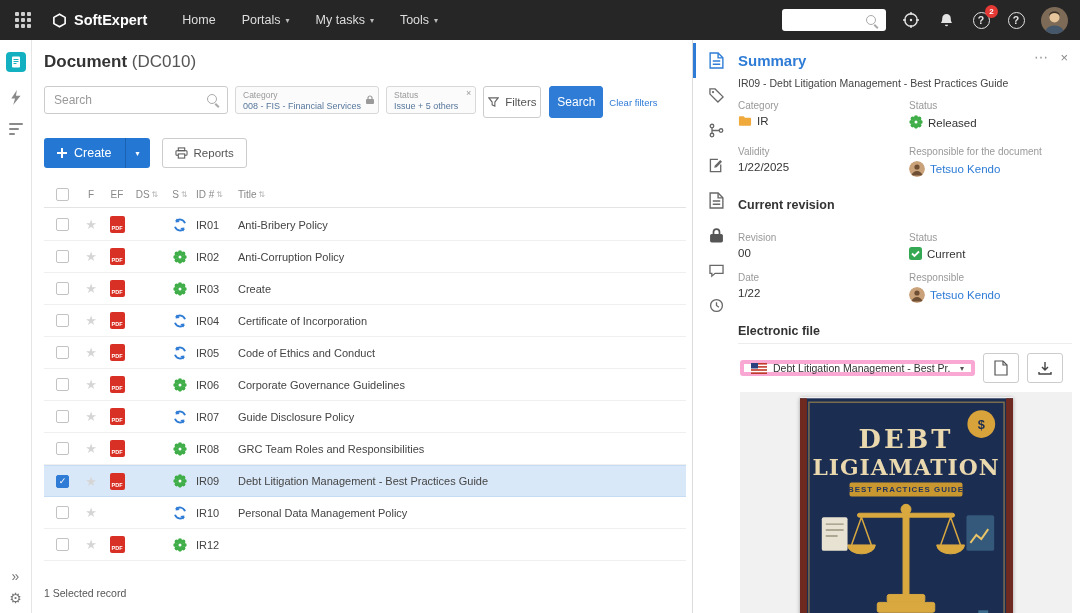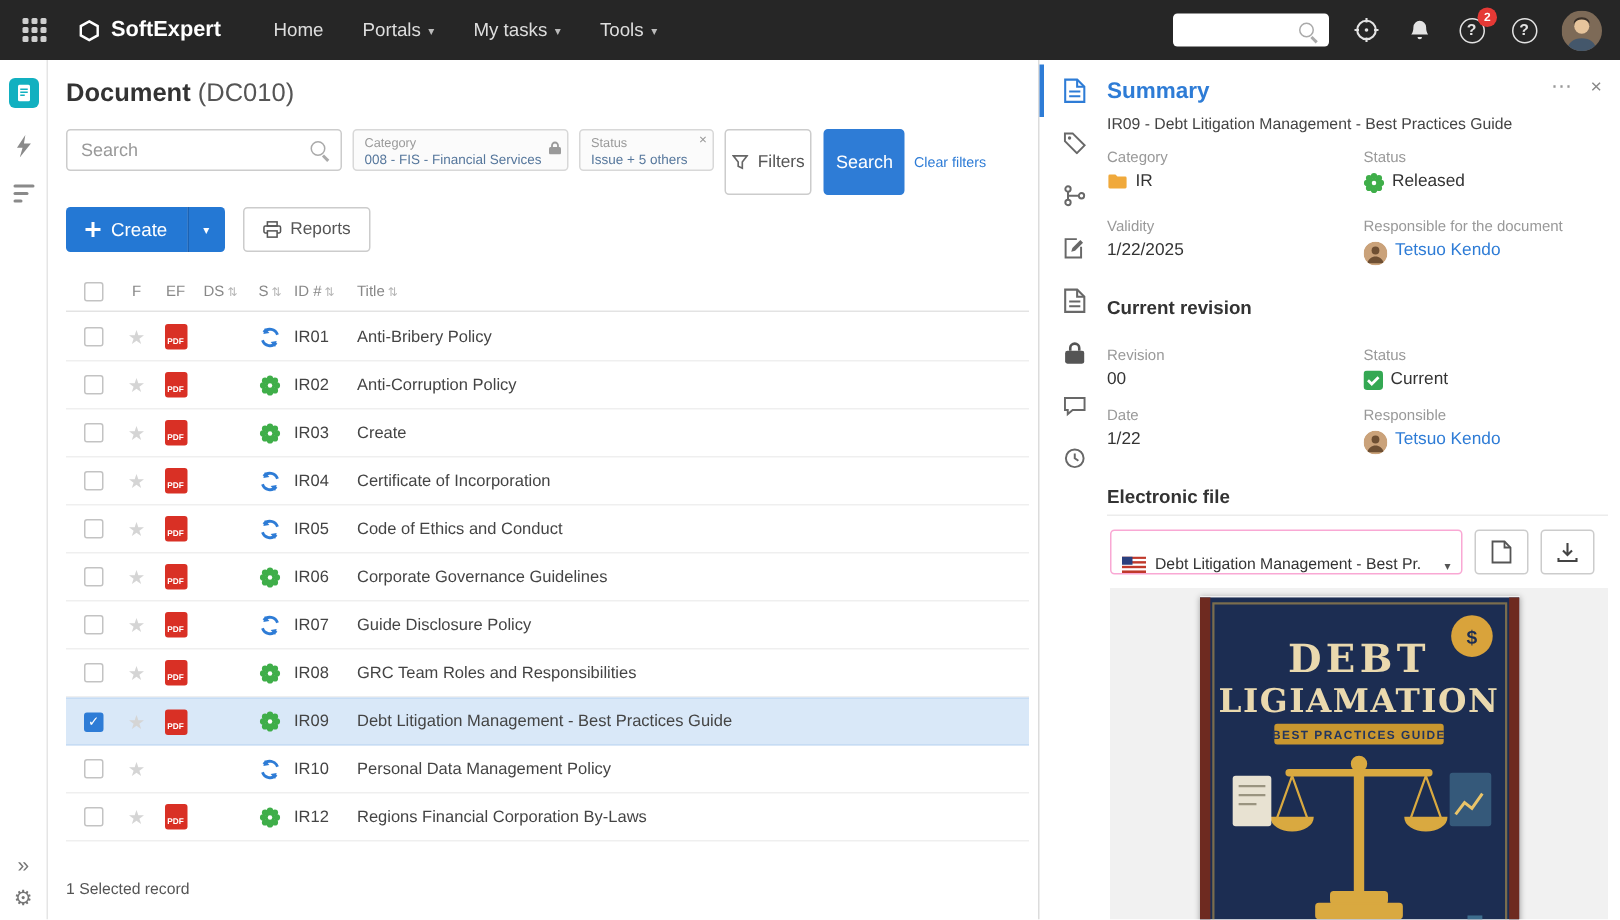--- a/index.html
+++ b/index.html
@@ -39,21 +39,21 @@
 .m-search input::placeholder{color:#999}
 .m-search .mag{position:absolute;right:8px;top:8px}
 .mag{width:13px;height:13px;position:relative;display:inline-block}
 .mag::before{content:"";position:absolute;left:0;top:0;width:8px;height:8px;border:1.4px solid #aaa;border-radius:50%}
 .mag::after{content:"";position:absolute;left:8.5px;top:8.5px;width:5px;height:1.5px;background:#aaa;transform:rotate(45deg);transform-origin:0 0}
 .chip{position:relative;height:28px;border:1px solid #d8d8d8;background:#fbfbfb;border-radius:3px;padding:3px 17px 2px 7px;margin-left:7px;white-space:nowrap}
 .chip .cl{font-size:8.5px;color:#999;line-height:1.2;display:block}
 .chip .cv{font-size:9px;color:#56779c;line-height:1.4;display:block}
 .chip .cx{position:absolute;top:1px;right:4px;font-size:9px;color:#999;cursor:pointer}
 .chip .clock-ic{position:absolute;top:3px;right:4px}
-.btn{height:44px;border:1px solid #ccc;background:#fff;border-radius:3px;display:inline-flex;align-items:center;justify-content:center;gap:6px;font-size:11.5px;color:#555;cursor:pointer;flex:none}
+.btn{height:32px;border:1px solid #ccc;background:#fff;border-radius:3px;display:inline-flex;align-items:center;justify-content:center;gap:6px;font-size:11.5px;color:#555;cursor:pointer;flex:none}
 .filters-btn{width:58px;margin-left:7px}
 .search-btn{width:54px;margin-left:8px;background:#2e7cd6;border:1px solid #2e7cd6;color:#fff;font-size:12px}
 .clear-link{margin-left:6px;align-self:center;font-size:9.5px;color:#2e7cd6;cursor:pointer;white-space:nowrap}
 .toolbar{position:absolute;left:12px;top:98px;display:flex;align-items:center}
 .create-btn{display:inline-flex;height:30px;border-radius:3px;overflow:hidden;cursor:pointer}
 .create-main{background:#2478d4;color:#fff;font-size:12.5px;display:flex;align-items:center;gap:7px;padding:0 13px}
 .create-caret{background:#2478d4;border-left:1px solid #1b62b3;width:25px;display:flex;align-items:center;justify-content:center;color:#fff;font-size:8px}
 .plus{position:relative;width:10px;height:10px;display:inline-block}
 .plus::before{content:"";position:absolute;left:4px;top:0;width:2px;height:10px;background:#fff}
 .plus::after{content:"";position:absolute;left:0;top:4px;width:10px;height:2px;background:#fff}
@@ -84,27 +84,27 @@
 .strip-item{height:35px;display:flex;align-items:center;justify-content:center;cursor:pointer;border-left:3px solid transparent}
 .strip-item.active{border-left-color:#2e7cd6}
 .pcontent{position:absolute;left:45px;top:0;right:0;bottom:0}
 .p-head{position:absolute;top:12px;left:0;font-size:15px;font-weight:bold;color:#2e7cd6}
 .p-dots{position:absolute;top:9px;right:32px;color:#999;font-size:14px;cursor:pointer}
 .p-close{position:absolute;top:10px;right:12px;color:#888;font-size:13px;cursor:pointer}
 .p-sub{position:absolute;top:37px;left:0;right:10px;font-size:10.5px;color:#444;white-space:nowrap;overflow:hidden}
 .fgroup{position:absolute;left:0;width:168px}
 .fgroup.col2{left:171px;width:168px}
 .flabel{font-size:10px;color:#999}
-.fvalue{font-size:11.5px;color:#333;display:flex;align-items:flex-start;gap:5px;margin-top:4px}
+.fvalue{font-size:11.5px;color:#333;display:flex;align-items:center;gap:5px;margin-top:4px}
 .link{color:#2e7cd6;cursor:pointer}
 .mini-av{width:16px;height:16px;border-radius:50%;overflow:hidden;flex:none}
 .sec-head{position:absolute;left:0;font-size:12.5px;font-weight:bold;color:#333}
 .efile-divider{position:absolute;left:0;right:8px;top:303px;border-top:1px solid #ececec}
 .file-row{position:absolute;left:2px;right:6px;top:313px;height:30px;display:flex;align-items:center}
-.file-select{width:235px;height:30px;border:1px solid #f9a8d4;border-radius:3px;display:flex;align-items:flex-end;gap:6px;padding:0 7px;cursor:pointer;background:#fff}
+.file-select{width:235px;height:16px;border:4px solid #f9a8d4;border-radius:3px;display:flex;align-items:center;gap:6px;padding:0 7px;cursor:pointer;background:#fff}
 .fs-text{font-size:10.5px;color:#333;white-space:nowrap;overflow:hidden;flex:1}
 .fs-caret{font-size:8px;color:#555}
 .fbtn{width:36px;height:30px;border:1px solid #ccc;border-radius:3px;background:#fff;display:flex;align-items:center;justify-content:center;margin-left:8px;cursor:pointer}
 .preview{position:absolute;left:2px;right:8px;top:352px;bottom:0;background:#f1f1f1;overflow:hidden;display:flex;justify-content:center}
 .cover{margin-top:5px;flex:none;box-shadow:0 1px 4px rgba(0,0,0,.35)}
 </style>
 </head>
 <body>
 
 <header class="topbar">
@@ -567,21 +567,20 @@
               <circle cx="3.7" cy="3.7" r="2.1"></circle>
               <circle cx="10.3" cy="3.7" r="2.1"></circle>
               <circle cx="3.7" cy="10.3" r="2.1"></circle>
               <circle cx="10.3" cy="10.3" r="2.1"></circle>
               <circle cx="7" cy="7" r="3.2"></circle>
             </g>
             <circle cx="7" cy="7" r="1.5" fill="#fff"></circle>
           </svg>
         </span>
       <span class="c c-id">IR12</span>
-      <span class="c c-title">Regions Financial Corporation By-Laws</span>
     </div>
     </div>
 
   <div class="tfoot">1 Selected record</div>
 </main>
 
 <section class="panel">
   <div class="strip">
     <div class="strip-item active">
       <svg width="15" height="17" viewBox="0 0 14 16" fill="none" stroke="#2e7cd6" stroke-width="1.3">

